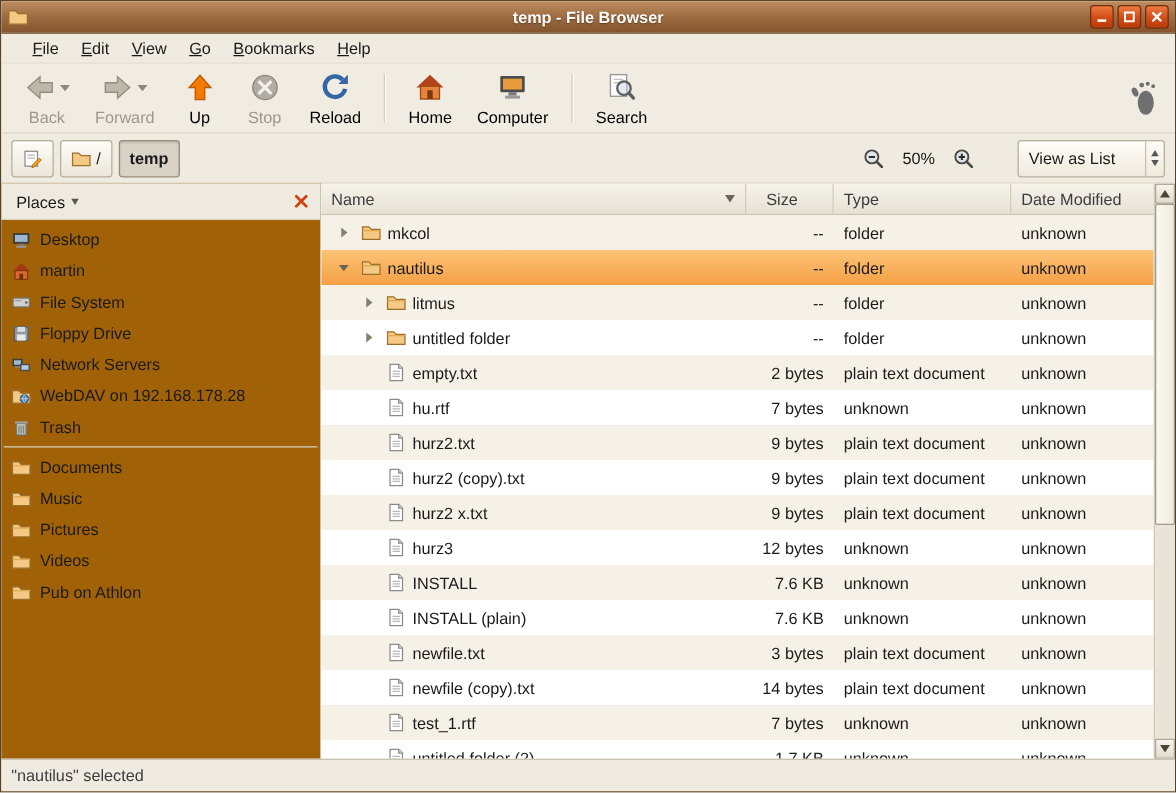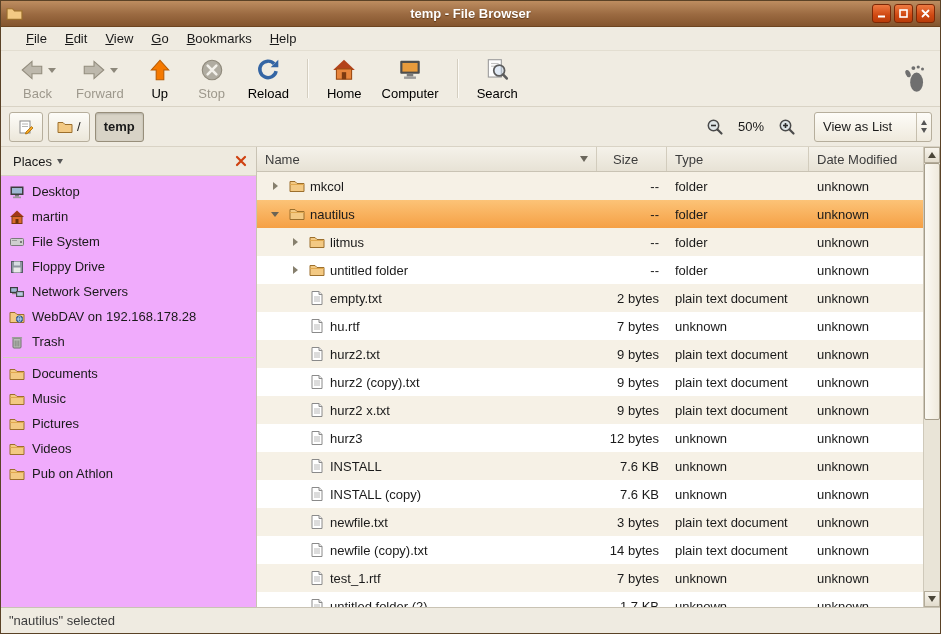--- a/index.html
+++ b/index.html
@@ -50,33 +50,33 @@
                  background:#efebe1; border-bottom:1px solid #d9d3c5; padding:0 8px; }
   .loc-btn { height:30px; display:flex; align-items:center; gap:4px; padding:0 8px;
              border:1px solid #b6ae9c; border-radius:3px;
              background:linear-gradient(#fdfcf8,#ece7da); }
   .loc-btn svg { width:16px; height:16px; display:block; }
   .loc-btn.pressed { background:#d8d3c6; border-color:#978e7a; box-shadow:inset 0 1px 2px rgba(0,0,0,.18); font-weight:bold; }
   .loc-spacer { flex:1; }
   .zoom-btn { width:24px; height:24px; display:flex; align-items:center; justify-content:center; }
   .zoom-btn svg { width:18px; height:18px; display:block; }
   .zoom-label { width:38px; text-align:center; }
-  .view-combo { height:30px; width:118px; margin-left:10px; display:flex; align-items:center;
+  .view-combo { height:30px; width:118px; margin-left:26px; display:flex; align-items:center;
                 border:1px solid #b6ae9c; border-radius:3px; background:linear-gradient(#fdfcf8,#efeadd); }
   .view-combo .vc-label { flex:1; padding:0 8px; }
   .vc-arrows { width:15px; align-self:stretch; border-left:1px solid #c6bfae;
                display:flex; flex-direction:column; align-items:center; justify-content:center; gap:3px; }
   .tri-up-s { width:0; height:0; border-left:3.5px solid transparent; border-right:3.5px solid transparent; border-bottom:5px solid #555; }
   .tri-dn-s { width:0; height:0; border-left:3.5px solid transparent; border-right:3.5px solid transparent; border-top:5px solid #555; }
 
   
   .content { flex:1; display:flex; min-height:0; }
 
   
-  .sidebar { width:256px; flex:none; background:#f0abfc; border-right:1px solid #c9c3b4;
+  .sidebar { width:256px; flex:none; background:#a16207; border-right:1px solid #c9c3b4;
              display:flex; flex-direction:column; }
   .places-header { height:29px; flex:none; display:flex; align-items:center; padding:0 6px;
                    background:#eeeadf; border-bottom:1px solid #d9d3c5; }
   .places-title { display:flex; align-items:center; gap:5px; padding:2px 6px; }
   .places-close { margin-left:auto; width:18px; height:18px; display:flex; align-items:center; justify-content:center; }
   .places-close svg { width:12px; height:12px; }
   .places-list { flex:1; overflow:hidden; padding-top:3px; }
   .place { height:25px; display:flex; align-items:center; gap:7px; padding:0 8px; }
   .p-icon { width:16px; height:16px; flex:none; }
   .p-icon svg { width:16px; height:16px; display:block; }
@@ -699,21 +699,21 @@
       <span class="expander"></span>
       <span class="f-icon">
                   <svg viewBox="0 0 16 16">
                     <path d="M3 1.5 L10 1.5 L13 4.5 L13 14.5 L3 14.5 Z" fill="#fff" stroke="#8a8a8a"></path>
                     <path d="M10 1.5 L10 4.5 L13 4.5" fill="#e6e6e6" stroke="#8a8a8a"></path>
                     <line x1="5" y1="7" x2="11" y2="7" stroke="#b8b8b8"></line>
                     <line x1="5" y1="9" x2="11" y2="9" stroke="#b8b8b8"></line>
                     <line x1="5" y1="11" x2="11" y2="11" stroke="#b8b8b8"></line>
                   </svg>
                 </span>
-      <span class="f-label">INSTALL (copy)</span>
+      <span class="f-label">INSTALL (plain)</span>
     </div>
     <div class="cell c-size">7.6 KB</div>
     <div class="cell c-type">unknown</div>
     <div class="cell c-date">unknown</div>
   </div>
 
   <div class="row alt">
     <div class="cell c-name">
       <span class="indent" style="width: 20px;"></span>
       <span class="expander"></span>

